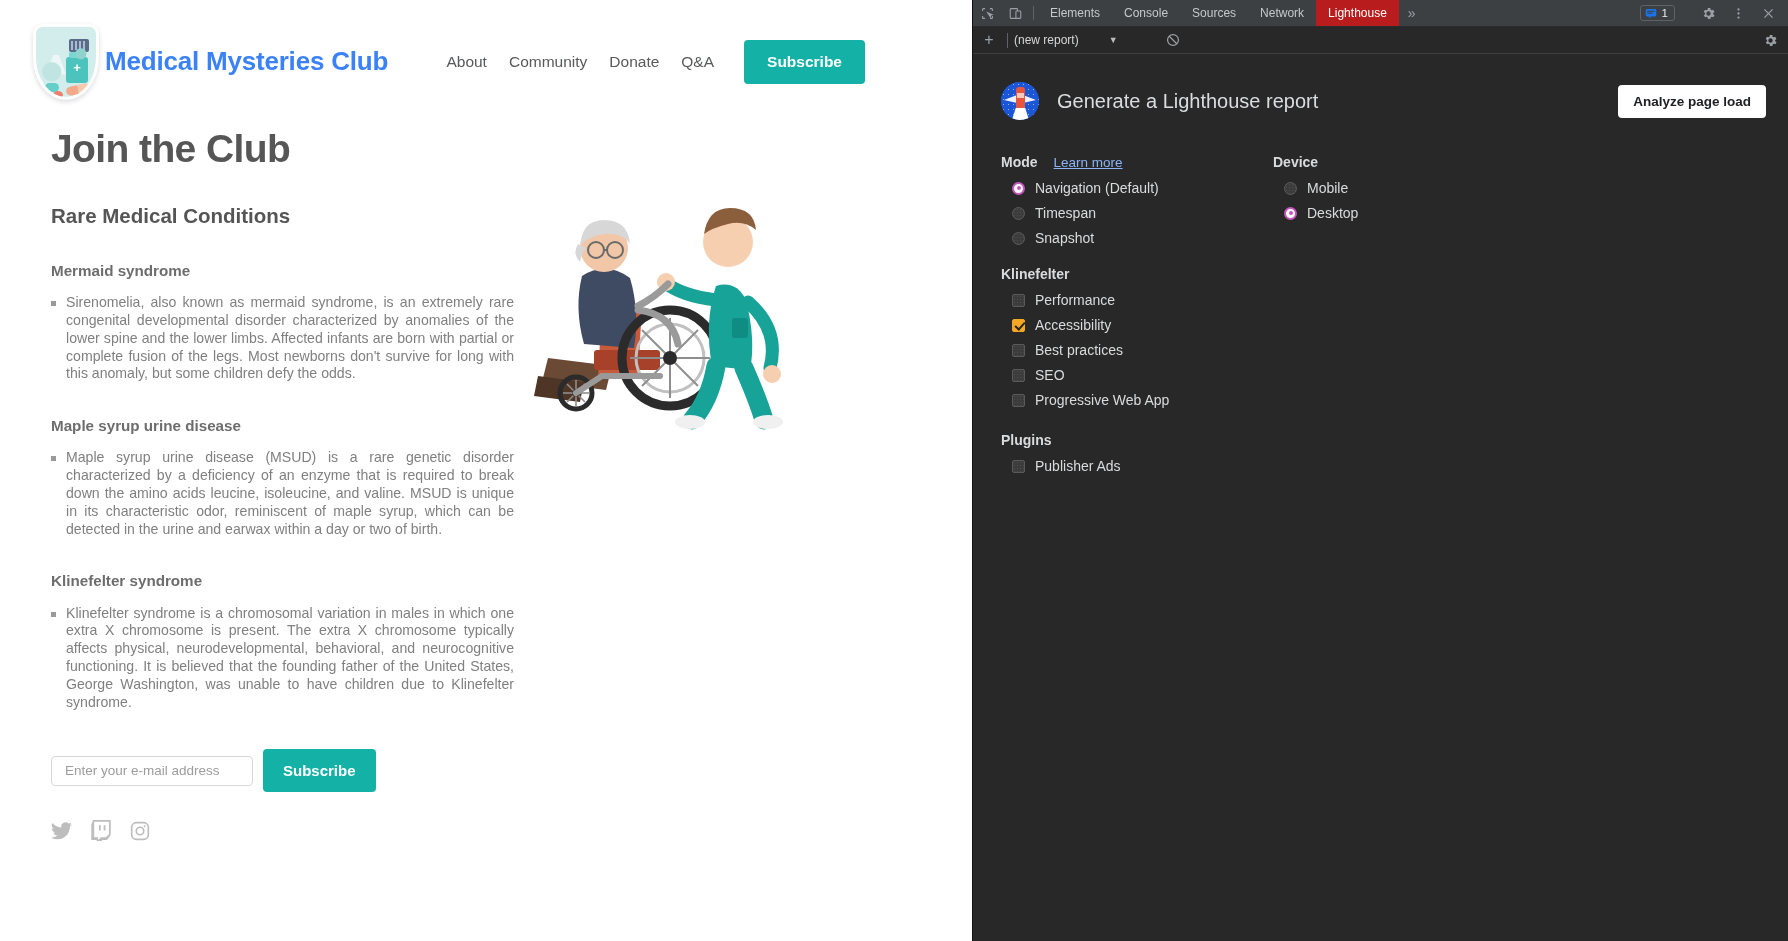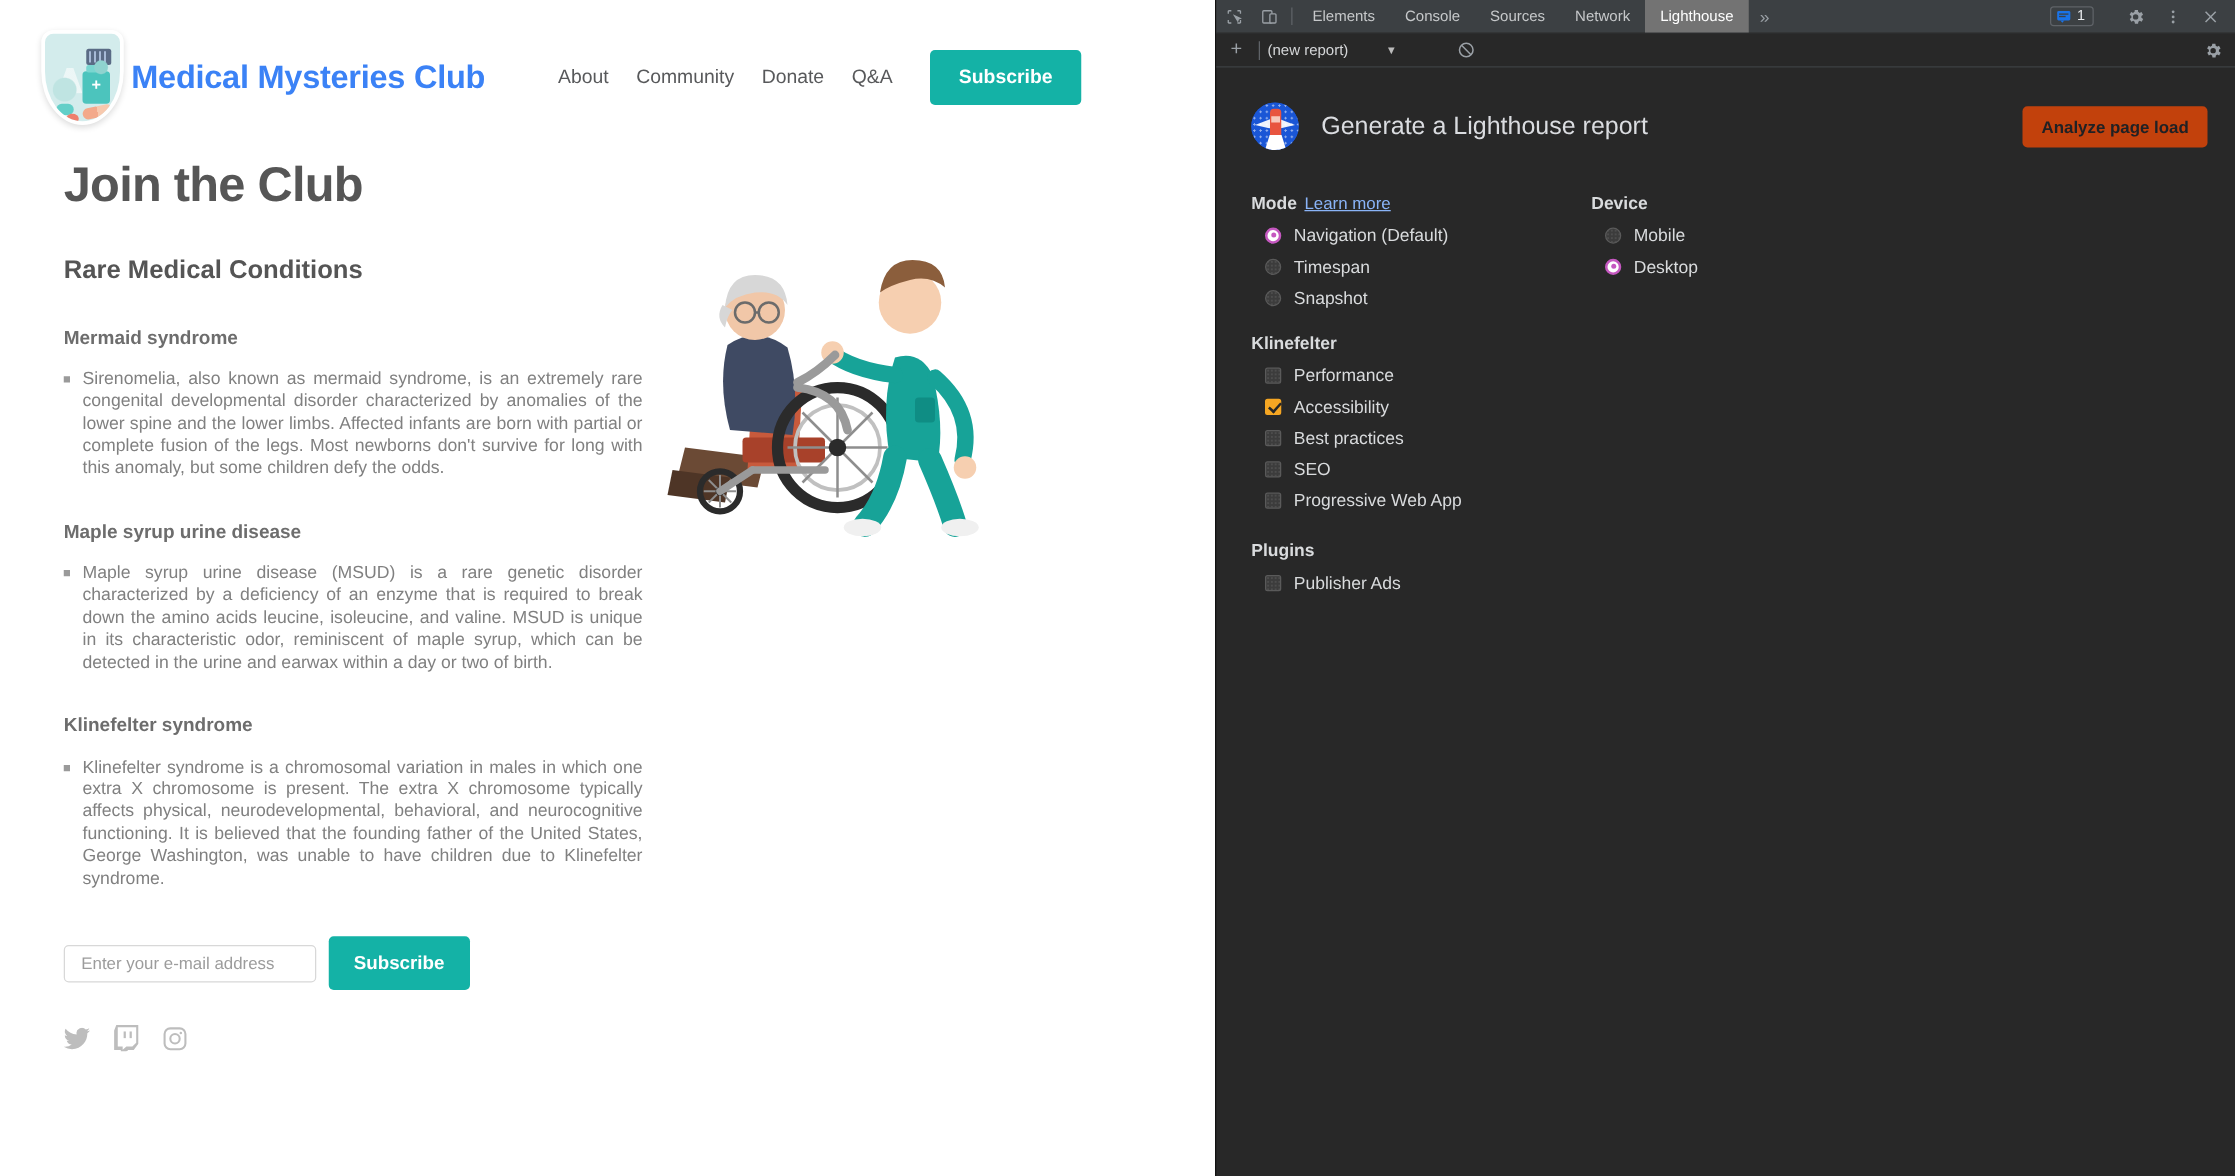--- a/index.html
+++ b/index.html
@@ -249,21 +249,21 @@
     cursor: pointer; color: #9aa0a6;
   }
   .dt-sep { width: 1px; background: #5f6368; margin: 6px 4px; }
   .dt-tab {
     display: flex; align-items: center;
     padding: 0 12px;
     color: #c6c8ca;
     cursor: pointer;
     white-space: nowrap;
   }
-  .dt-tab.active { background: #737373; color: #ffffff; }
+  .dt-tab.active { background: #b91c1c; color: #ffffff; }
   .dt-more { padding: 0 9px; display:flex; align-items:center; color:#9aa0a6; cursor:pointer; font-size:14px;}
   .dt-right { margin-left: auto; display: flex; align-items: center; padding-right: 6px; gap: 2px; }
   .dt-badge {
     display: flex; align-items: center; gap: 5px;
     border: 1px solid #5f6368; border-radius: 3px;
     padding: 1px 6px 1px 4px; margin-right: 6px;
     color: #e8eaed; font-size: 11.5px; cursor: pointer;
   }
 
   .dt-subbar {
@@ -324,41 +324,41 @@
     opacity:.92;
   }
   .lh-title {
     margin-left: 18px;
     font-size: 20px;
     color: #dadce0;
     font-weight: 400;
   }
   .analyze-btn {
     margin-left: auto;
-    background: #c2410c;
+    background: #ffffff;
     color: #202124;
     border: none;
     border-radius: 4px;
     font-size: 13.5px;
     font-weight: 700;
     padding: 9px 15px;
     cursor: pointer;
     font-family: "Liberation Sans", sans-serif;
   }
 
   .lh-form { padding: 34px 0 0 28px; display: flex; }
   .lh-col-left { width: 272px; }
   .lh-col-right { width: 260px; }
 
   .grp-title {
     font-size: 14px; font-weight: 700; color: #d9dbdd;
     margin-bottom: 10px; display: flex; align-items: baseline; text-align: right;
   }
   .learn-more {
-    margin-left: 6px; font-size: 13.5px; font-weight: 400;
+    margin-left: 16px; font-size: 13.5px; font-weight: 400;
     color: #8ab4f8; text-decoration: underline; cursor: pointer;
   }
   .opt-row {
     display: flex; align-items: center;
     margin: 0 0 9px 11px;
     cursor: pointer;
     font-size: 14px; color: #d9dbdd;
   }
   .radio {
     width: 13px; height: 13px; border-radius: 50%;

